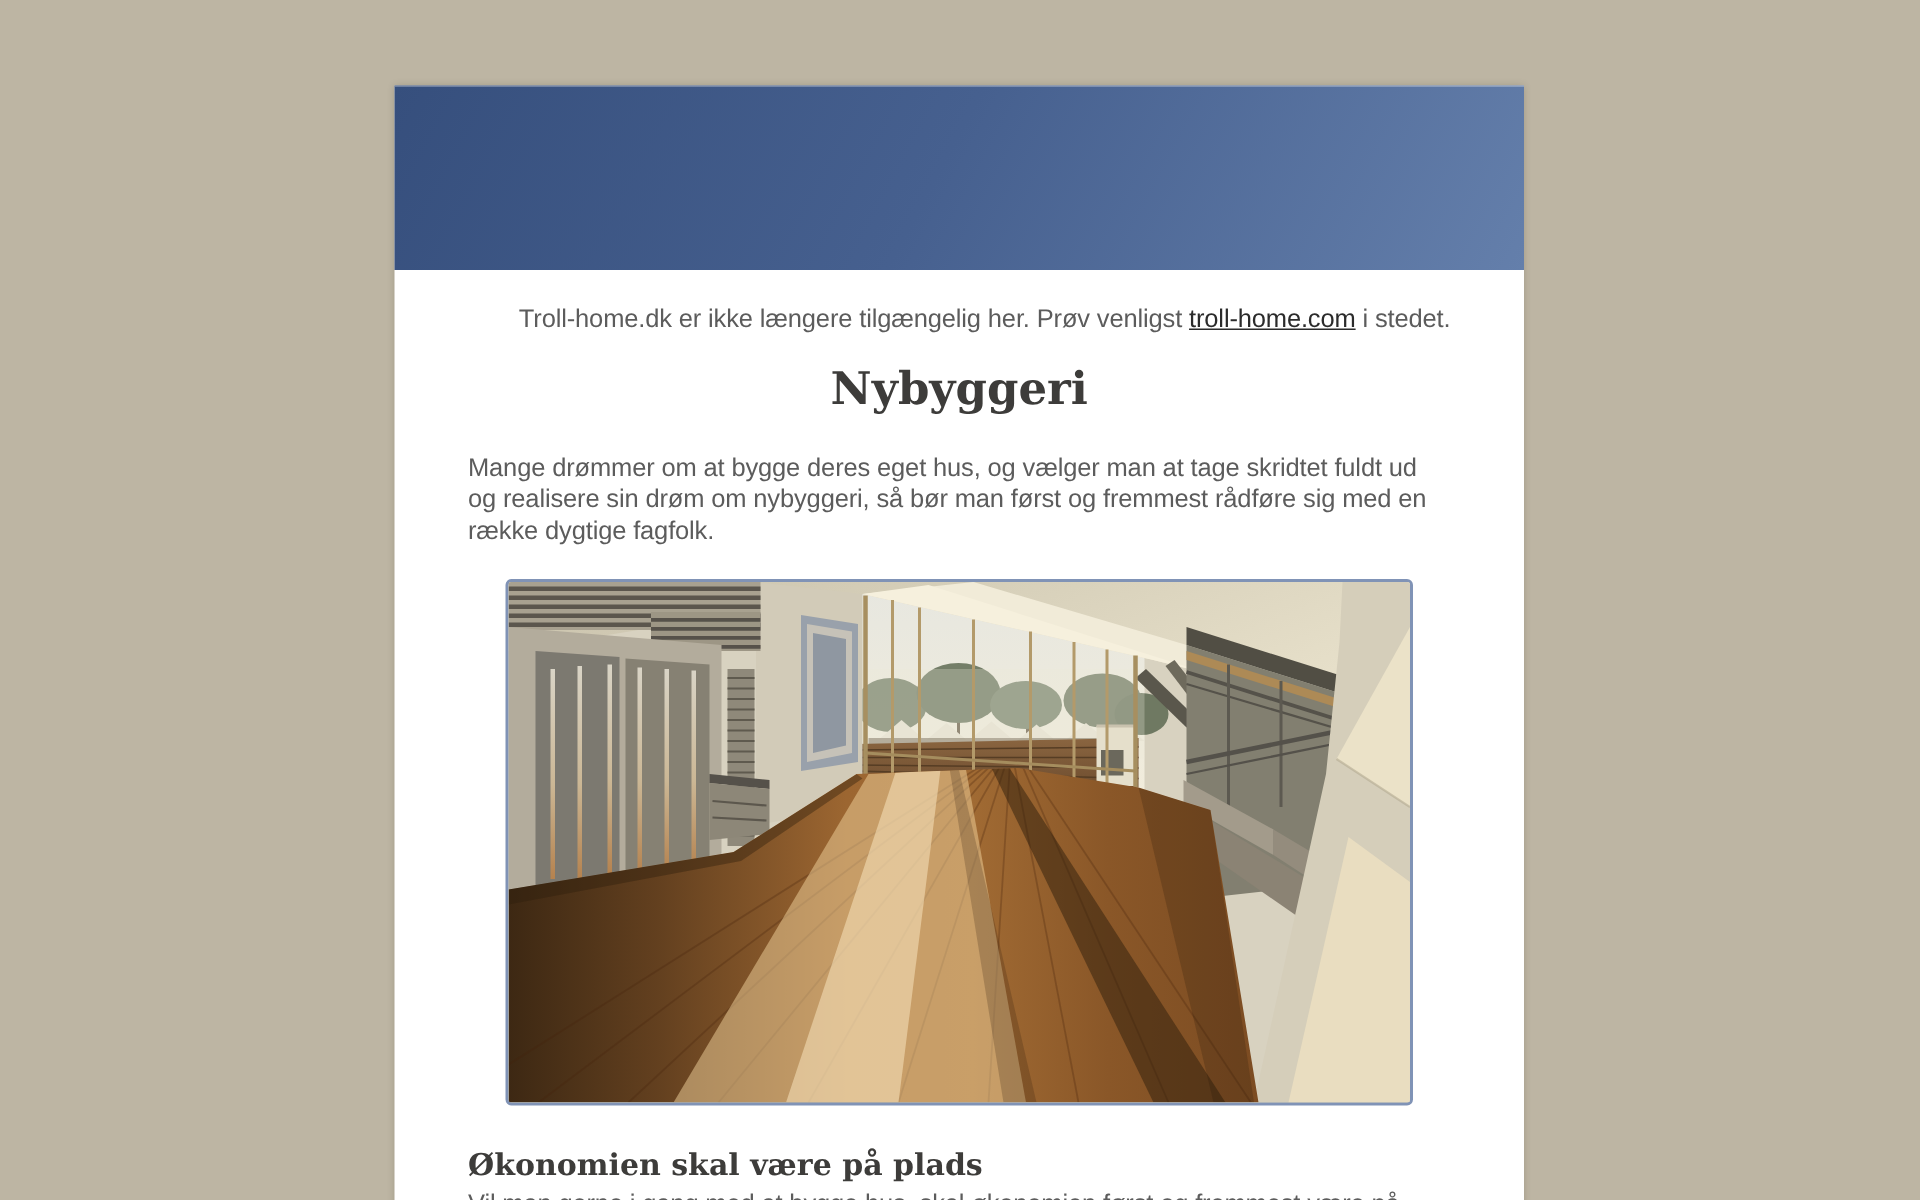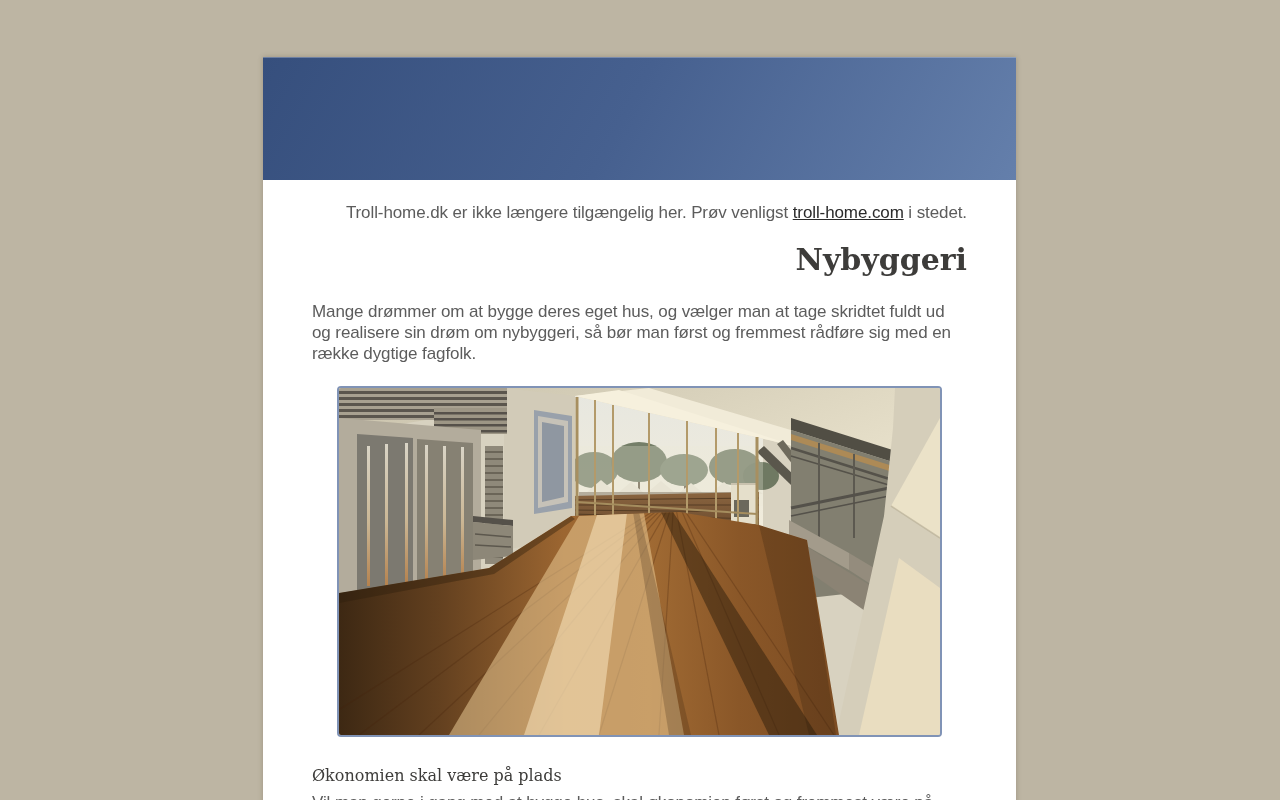--- a/index.html
+++ b/index.html
@@ -34,21 +34,21 @@
   .content{padding:0 49px;}
   .notice{
     margin:23px 0 0;text-align:right;
     font-size:17px;line-height:20px;color:var(--text-color);
     letter-spacing:-0.1px;
   }
   .notice a{
     color:var(--link-color);text-decoration:underline;cursor:pointer;
   }
   h1.page-title{
-    margin:19px 0 0;text-align:right;
+    margin:19px 0 0;text-align:center;
     font-family:"DejaVu Serif","Liberation Serif",serif;
     font-weight:700;font-size:30px;line-height:36px;
     color:var(--heading-color);
   }
   .intro{
     margin:23px 0 0;
     font-size:17px;line-height:21px;color:var(--text-color);
     letter-spacing:-0.1px;
   }
   figure.render{
@@ -57,21 +57,21 @@
     border:2px solid var(--image-border);
     border-radius:4px;
     overflow:hidden;
     box-shadow:inset 0 0 0 1px rgba(45,65,105,0.25);
     background:#d8d2c0;
   }
   figure.render svg{display:block;width:100%;height:100%;}
   h2.section-title{
     margin:26px 0 0;
     font-family:"DejaVu Serif","Liberation Serif",serif;
-    font-weight:400;font-size:16px;line-height:26px;
+    font-weight:700;font-size:20px;line-height:26px;
     color:var(--heading-color);
   }
   .section-text{
     margin:3px 0 0;
     font-size:17px;line-height:21px;color:var(--text-color);
     letter-spacing:-0.1px;
   }
 </style>
 </head>
 <body>

